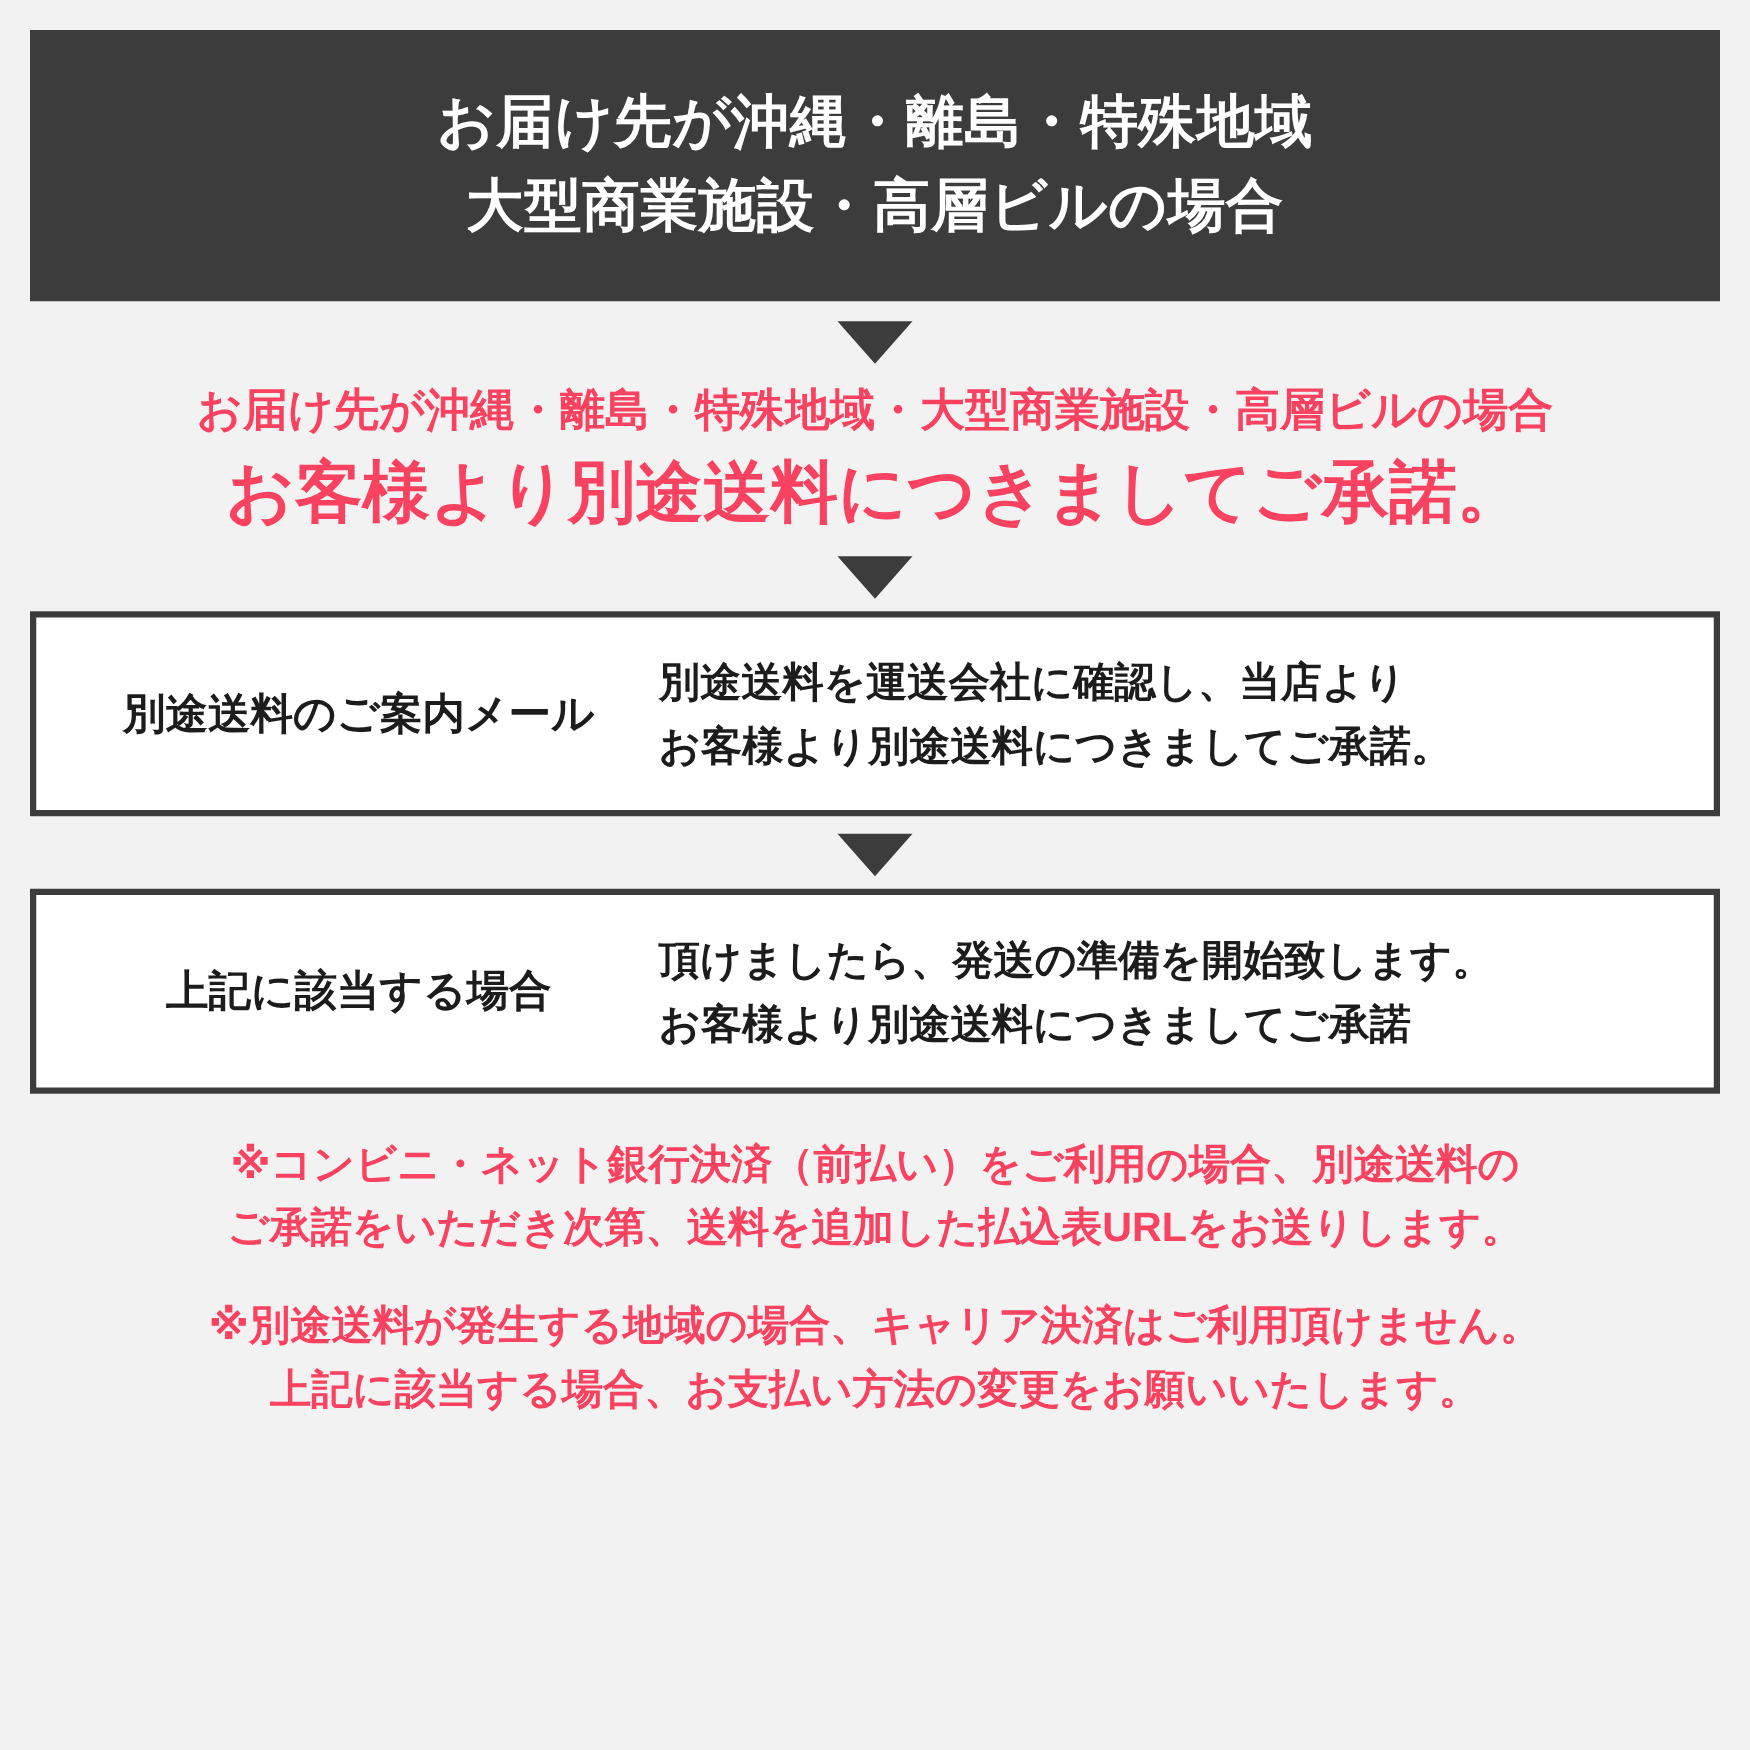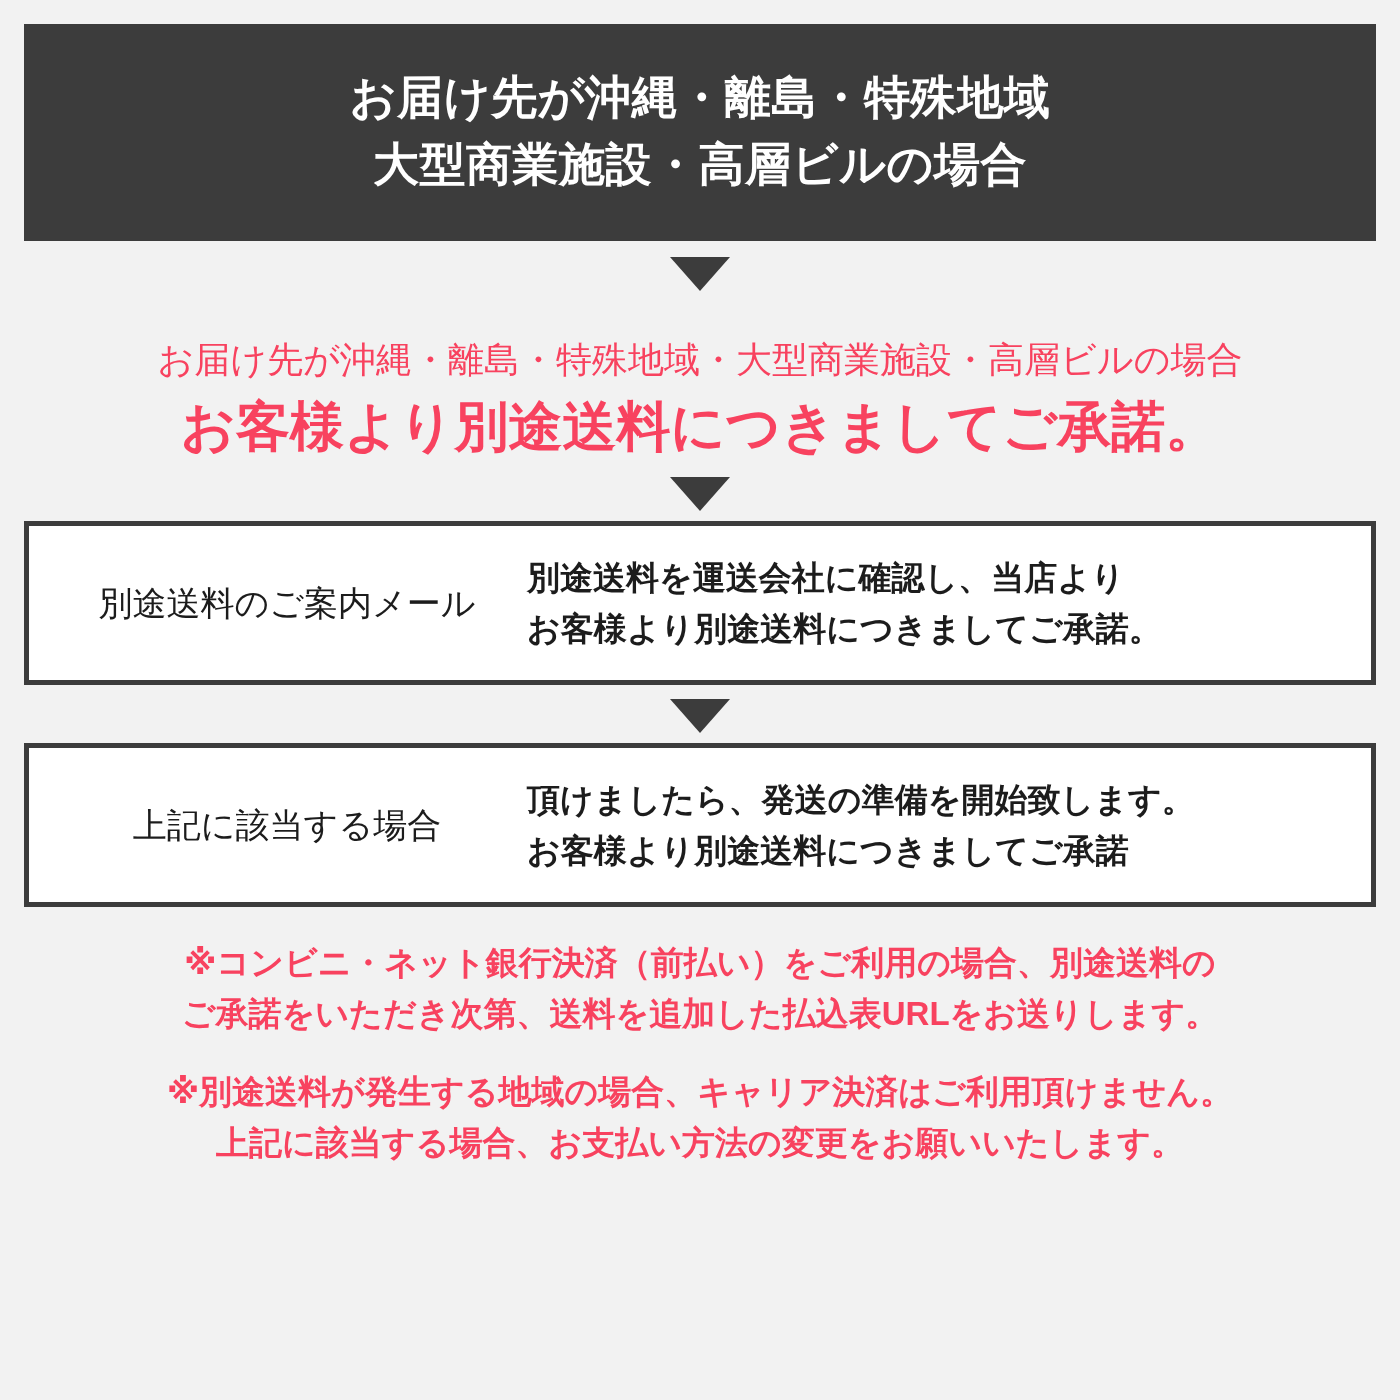--- a/index.html
+++ b/index.html
@@ -56,25 +56,24 @@
   }
 
   
   .red-block {
     width: 1352px;
     text-align: center;
     color: #f8425f;
   }
   .red-block .line1 {
     font-size: 36px;
-    font-weight: normal;
+    font-weight: bold;
     line-height: 1.4;
     letter-spacing: 0px;
     white-space: nowrap;
-    margin-top: 32px;
   }
   .red-block .line2 {
     font-size: 54px;
     font-weight: bold;
     line-height: 1.35;
     margin-top: 4px;
     letter-spacing: 0px;
   }
 
   
@@ -84,21 +83,21 @@
     background: #ffffff;
     box-sizing: border-box;
     display: flex;
     align-items: center;
     padding: 26px 18px;
   }
   .step-title {
     flex: 0 0 480px;
     text-align: center;
     font-size: 34px;
-    font-weight: normal;
+    font-weight: bold;
     color: #1c1c1c;
     line-height: 1.3;
   }
   .step-desc {
     flex: 1 1 auto;
     font-size: 33px;
     color: #1c1c1c;
     line-height: 1.55;
     font-weight: bold;
   }

